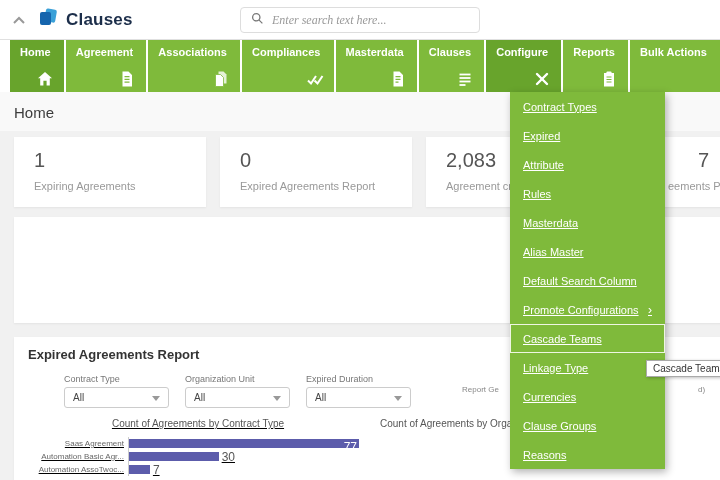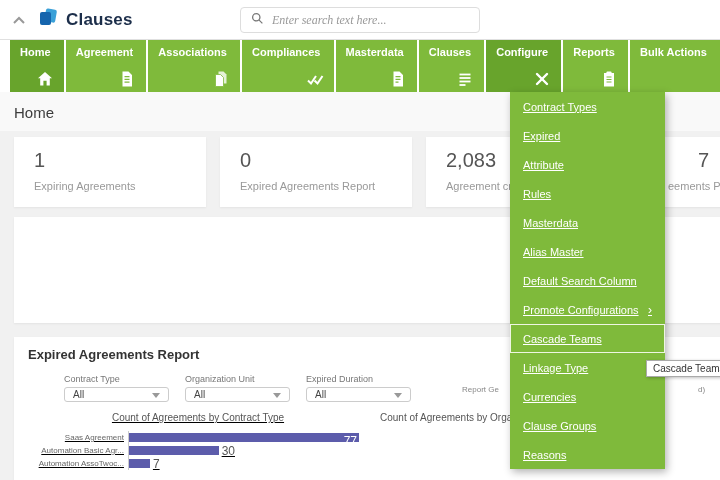--- a/index.html
+++ b/index.html
@@ -33,21 +33,21 @@
   .card-label { font-size:11px; color:#999; margin-top:8px; white-space:nowrap; }
   .cards .card:nth-of-type(4) .card-value { margin-left:46px; }
   .cards .card:nth-of-type(4) .card-label { margin-left:16px; }
 
   .widget-empty { margin:10px 0 0 14px; width:810px; height:106px; background:#fff; box-shadow:0 1px 2px rgba(0,0,0,0.06); }
 
   .report-panel { position:relative; margin:14px 0 0 14px; width:810px; height:190px; background:#fff; box-shadow:0 1px 2px rgba(0,0,0,0.06); padding:10px 14px; }
   .report-title { font-size:13px; font-weight:bold; color:#333; }
   .filters { display:flex; gap:16px; margin:12px 0 0 36px; }
   .filter-label { font-size:9px; color:#777; margin-bottom:3px; }
-  .select { width:105px; height:15px; border:1px solid #ccc; border-radius:3px; background:#fff; display:flex; align-items:center; justify-content:space-between; padding:0 8px; font-size:10px; color:#444; cursor:pointer; }
+  .select { width:105px; height:21px; border:1px solid #ccc; border-radius:3px; background:#fff; display:flex; align-items:center; justify-content:space-between; padding:0 8px; font-size:10px; color:#444; cursor:pointer; }
   .meta-frag { position:absolute; font-size:8px; color:#888; top:48px; }
   .meta-left { left:448px; }
   .meta-right { left:684px; }
 
   .charts { display:flex; margin-top:10px; }
   .chart-left { width:340px;text-decoration:underline; }
   .chart-right { flex:1; margin-left:12px; }
   .chart-title { font-size:10px; color:#555; text-align:center; margin-bottom:8px; white-space:nowrap; }
   .chart-title.left-align { text-align:left; }
   .chart-row { display:flex; align-items:center; height:13px; }

